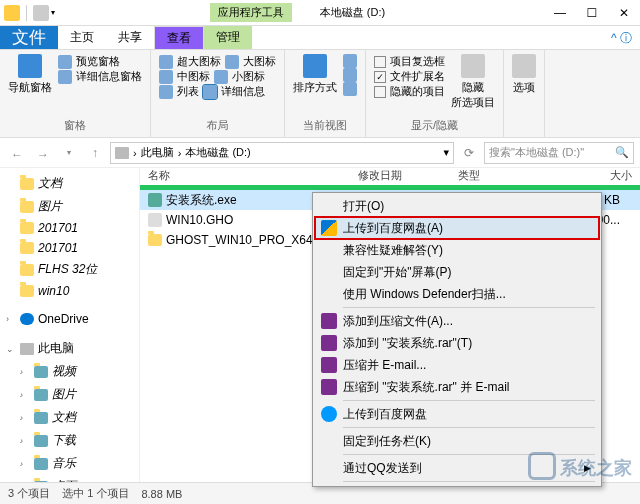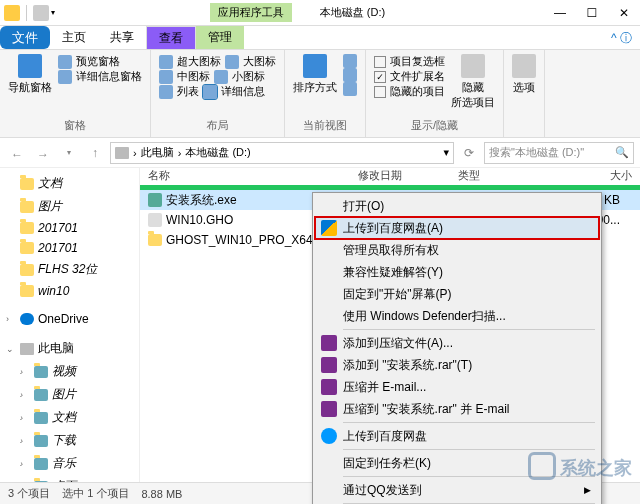--- a/index.html
+++ b/index.html
@@ -7,21 +7,21 @@
 .titlebar { height: 26px; background: #fff; border-bottom: 1px solid #ddd; display: flex; align-items: center; }
 .titlebar .qat { display: flex; gap: 2px; padding: 0 4px; align-items: center; }
 .qat-icon { width: 16px; height: 16px; background: #ffcc44; border-radius: 2px; }
 .qat-sep { width: 1px; height: 16px; background: #ccc; margin: 0 4px; }
 .title-center { flex: 1; display: flex; justify-content: center; align-items: center; gap: 20px; font-size: 11px; }
 .title-tab { padding: 2px 8px; }
 .title-tab.tools { background: #c0e4a0; }
 .win-controls { display: flex; }
 .win-btn { width: 32px; height: 26px; display: flex; align-items: center; justify-content: center; font-size: 12px; }
 .menubar { height: 24px; display: flex; align-items: stretch; border-bottom: 1px solid #ddd; }
-.file-tab { background: #1979ca; color: #fff; padding: 4px 12px; font-size: 13px; display: flex; align-items: center; border-radius: 6px; }
+.file-tab { background: #1979ca; color: #fff; padding: 4px 12px; font-size: 17px; display: flex; align-items: center; }
 .menu-tab { padding: 4px 12px; font-size: 12px; display: flex; align-items: center; }
 .menu-tab.active { background: #8b5cf6; border: 1px solid #ddd; border-bottom: none; }
 .menu-tab.manage { background: #c0e4a0; }
 .menu-spacer { flex: 1; }
 .help-icon { padding: 4px 8px; color: #1979ca; }
 .ribbon { height: 88px; background: #f5f5f5; border-bottom: 1px solid #ddd; display: flex; }
 .ribbon-group { border-right: 1px solid #ddd; padding: 4px 8px; display: flex; flex-direction: column; align-items: center; justify-content: space-between; }
 .ribbon-group-label { font-size: 11px; color: #666; padding-top: 2px; }
 .ribbon-items { display: flex; gap: 6px; align-items: flex-start; flex: 1; }
 .ribbon-item-v { display: flex; flex-direction: column; align-items: center; gap: 2px; font-size: 11px; }
@@ -336,23 +336,20 @@
 
 <div class="context-menu">
   <div class="ctx-item">
       <span>打开(O)</span>
     </div>
   <div class="ctx-item highlighted">
       <div class="ctx-icon shield-icon"></div>
       <span>上传到百度网盘(A)</span>
     </div>
   <div class="ctx-item">
-      <span>管理员取得所有权</span>
-    </div>
-  <div class="ctx-item">
       <span>兼容性疑难解答(Y)</span>
     </div>
   <div class="ctx-item">
       <span>固定到"开始"屏幕(P)</span>
     </div>
   <div class="ctx-item">
       <span>使用 Windows Defender扫描...</span>
     </div>
   <div class="ctx-sep"></div>
   <div class="ctx-item">

